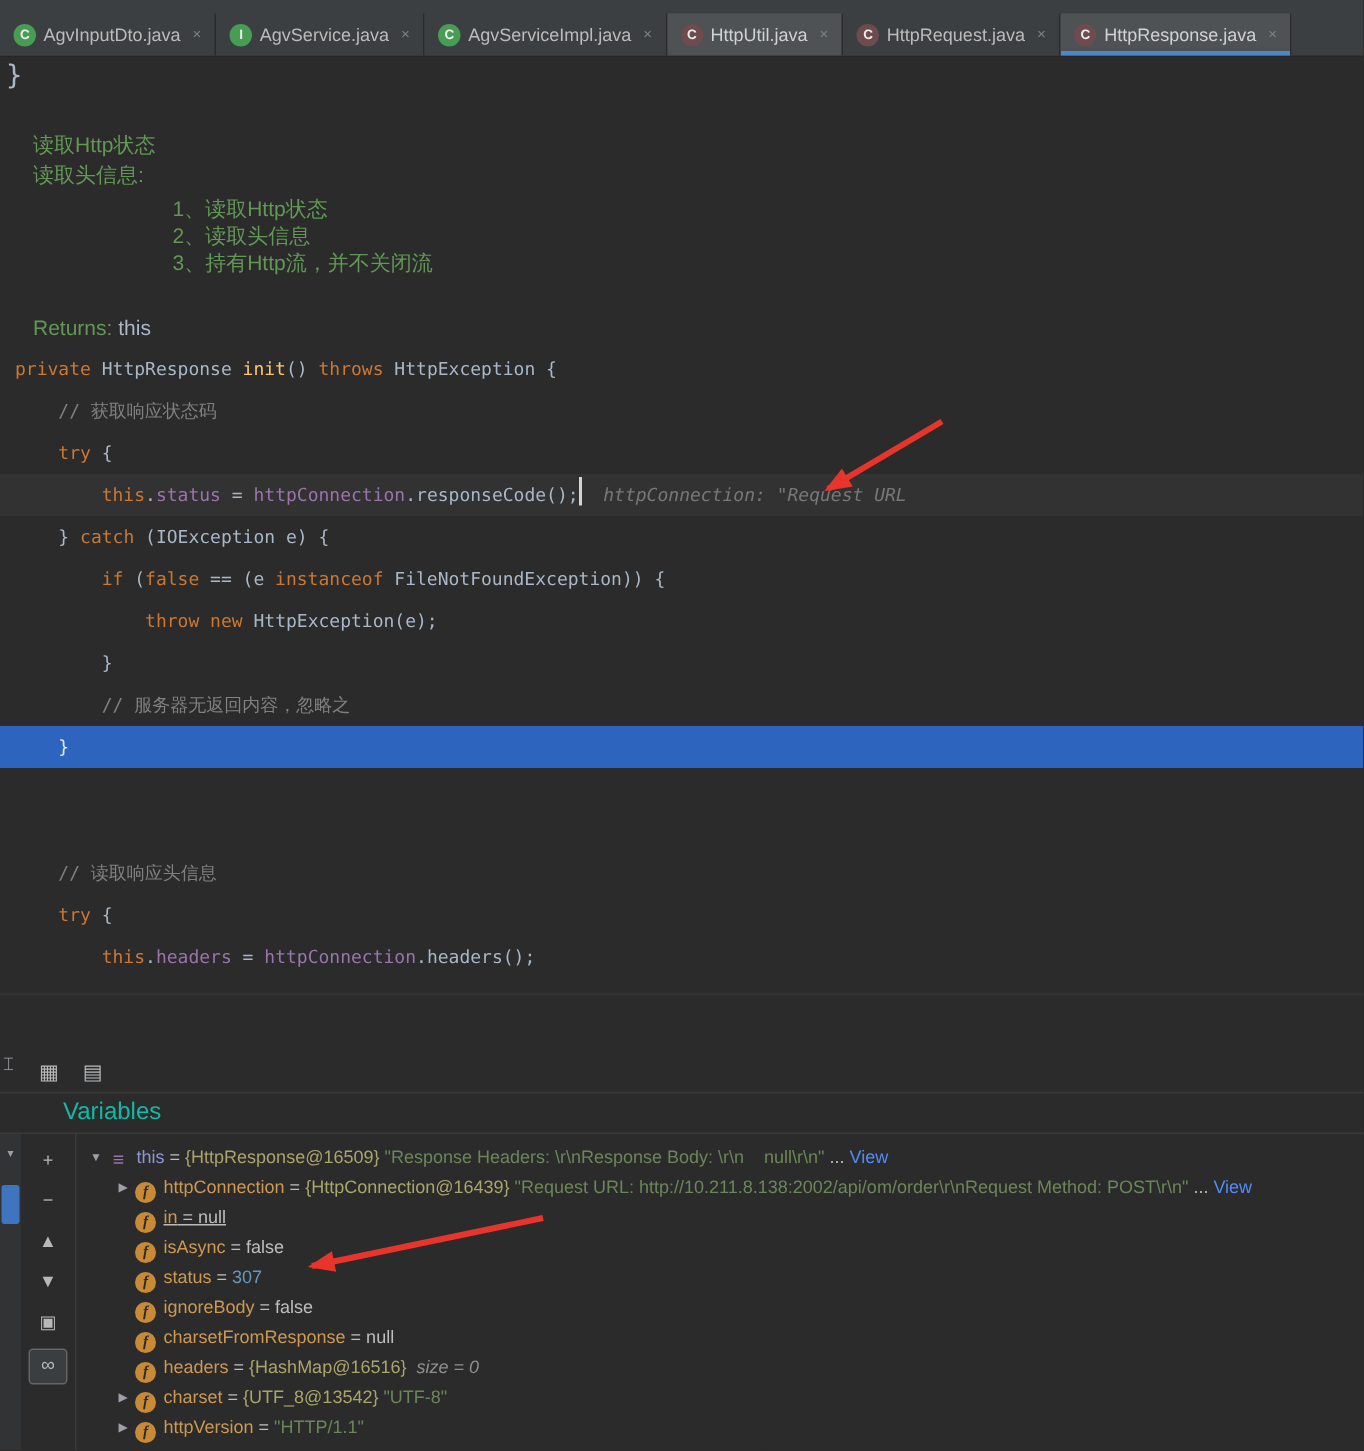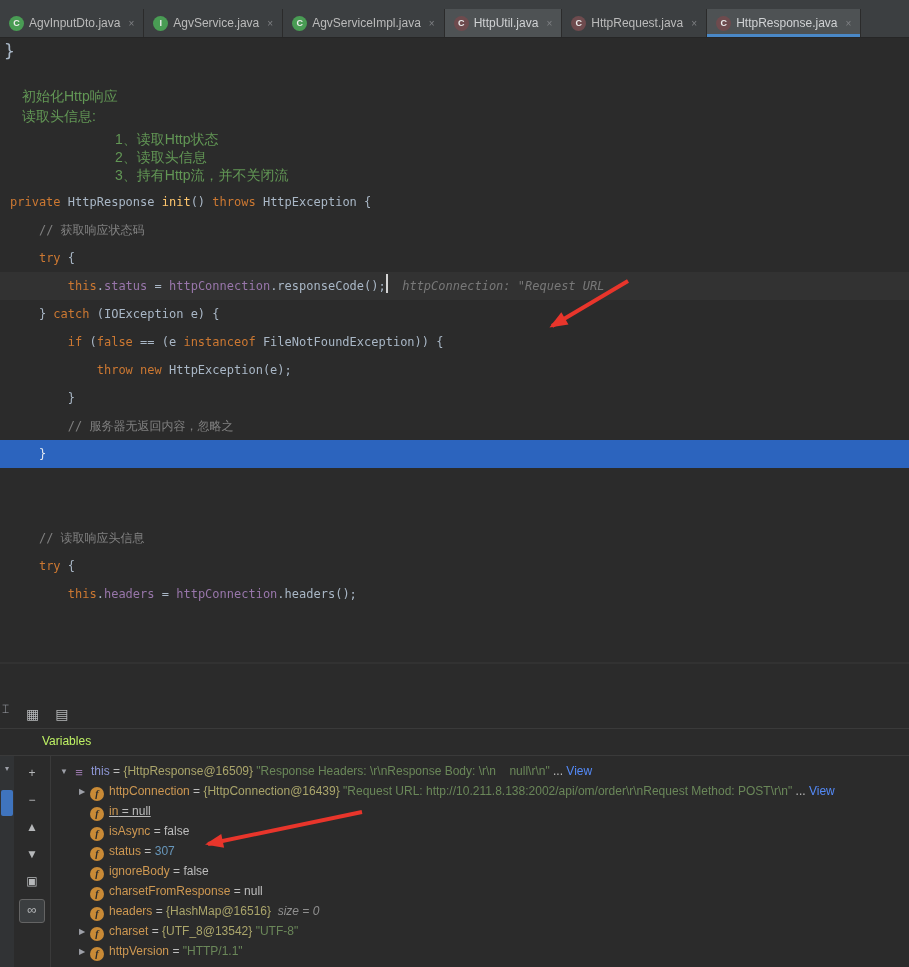--- a/index.html
+++ b/index.html
@@ -46,21 +46,21 @@
   .tok-hint{color:var(--hint);font-style:italic;}
   .tok-caret{display:inline-block;width:2px;height:19px;background:#D4D4D4;vertical-align:text-bottom;}
   
   .splitter{height:2px;background:#323232;}
   
   .debug{position:relative;height:303px;background:#2B2B2B;display:flex;flex-direction:column;color:#BBBBBB;}
   .panel-edge{position:absolute;left:2px;top:38px;color:#9DA0A8;font-size:12px;}
   .dtoolbar{height:58px;display:flex;align-items:flex-end;padding:0 0 6px 26px;gap:16px;color:#B6B8BA;flex:0 0 auto;}
   .dtool{font-size:14px;cursor:default;}
   .vars-header{height:26px;line-height:25px;border-top:1px solid #3A3A3A;border-bottom:1px solid #3A3A3A;
-               padding-left:42px;font-size:12px;color:#bef264;flex:0 0 auto;}
+               padding-left:42px;font-size:16px;color:#14b8a6;flex:0 0 auto;}
   .dbody{flex:1;display:flex;overflow:hidden;}
   .stripe{width:14px;background:#313335;position:relative;flex:0 0 auto;}
   .stripe-chev{display:block;text-align:center;color:#9DA0A8;font-size:8px;margin-top:8px;}
   .stripe-sel{position:absolute;top:34px;left:1px;width:12px;height:26px;background:#3F74BE;border-radius:2px;}
   .btncol{width:36px;display:flex;flex-direction:column;align-items:center;padding-top:8px;gap:9px;
           border-right:1px solid #3A3A3A;flex:0 0 auto;}
   .dbtn{color:#B6B8BA;font-size:12px;width:24px;height:18px;line-height:18px;text-align:center;}
   .dbtn.boxed{border:1px solid #646464;border-radius:3px;height:22px;line-height:20px;background:#3B3E40;font-size:13px;}
   .tree{flex:1;padding-top:5px;overflow:hidden;font-size:12px;}
   .var-row{height:20px;line-height:20px;white-space:pre;}
@@ -113,27 +113,31 @@
     <div class="tab active">
       <span class="ticon libclass">C</span>
       <span class="tlabel">HttpResponse.java</span>
       <span class="tclose">×</span>
     </div>
   </div>
 
 <div class="editor">
   <div class="stray">}</div>
   <div class="doc">
-    <div class="dline">初始化Http响应</div>
+    <div class="dline">读取Http状态</div>
     <div class="dline">读取头信息:</div>
     <div class="ditems" id="doc-items">
         <div class="ditem">1、读取Http状态</div>
         <div class="ditem">2、读取头信息</div>
         <div class="ditem">3、持有Http流，并不关闭流</div>
       </div>
+    <div class="dsec returns">
+      <span class="dlabel">Returns:</span>
+      <span class="dval">this</span>
+    </div>
   </div>
   <div class="code" id="code-lines">
       <div class="code-line"><span class="tok-kw">private</span><span class="tok-pl"> HttpResponse </span><span class="tok-meth">init</span><span class="tok-pl">() </span><span class="tok-kw">throws</span><span class="tok-pl"> HttpException {</span></div>
       <div class="code-line"><span class="tok-pl">    </span><span class="tok-cmt">// 获取响应状态码</span></div>
       <div class="code-line"><span class="tok-pl">    </span><span class="tok-kw">try</span><span class="tok-pl"> {</span></div>
       <div class="code-line caretline"><span class="tok-pl">        </span><span class="tok-kw">this</span><span class="tok-pl">.</span><span class="tok-fld">status</span><span class="tok-pl"> = </span><span class="tok-fld">httpConnection</span><span class="tok-pl">.responseCode();</span><span class="tok-caret"></span><span class="tok-hint">  httpConnection: "Request URL</span></div>
       <div class="code-line"><span class="tok-pl">    } </span><span class="tok-kw">catch</span><span class="tok-pl"> (IOException e) {</span></div>
       <div class="code-line"><span class="tok-pl">        </span><span class="tok-kw">if</span><span class="tok-pl"> (</span><span class="tok-kw">false</span><span class="tok-pl"> == (e </span><span class="tok-kw">instanceof</span><span class="tok-pl"> FileNotFoundException)) {</span></div>
       <div class="code-line"><span class="tok-pl">            </span><span class="tok-kw">throw</span><span class="tok-pl"> </span><span class="tok-kw">new</span><span class="tok-pl"> HttpException(e);</span></div>
       <div class="code-line"><span class="tok-pl">        }</span></div>

